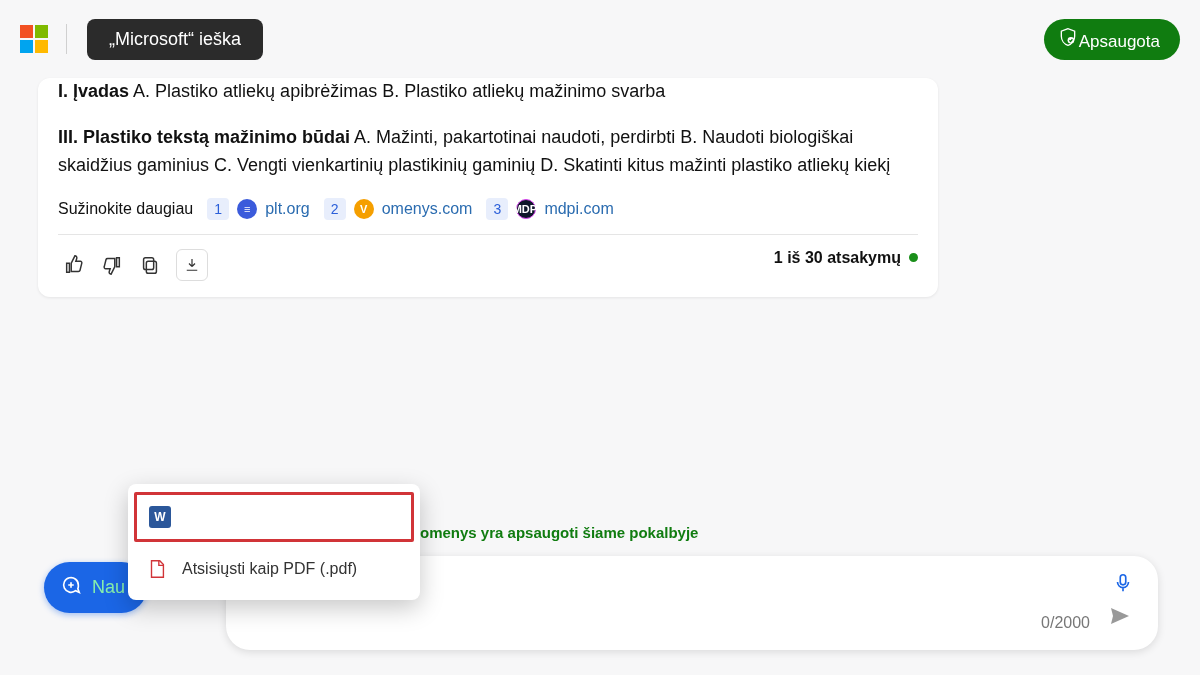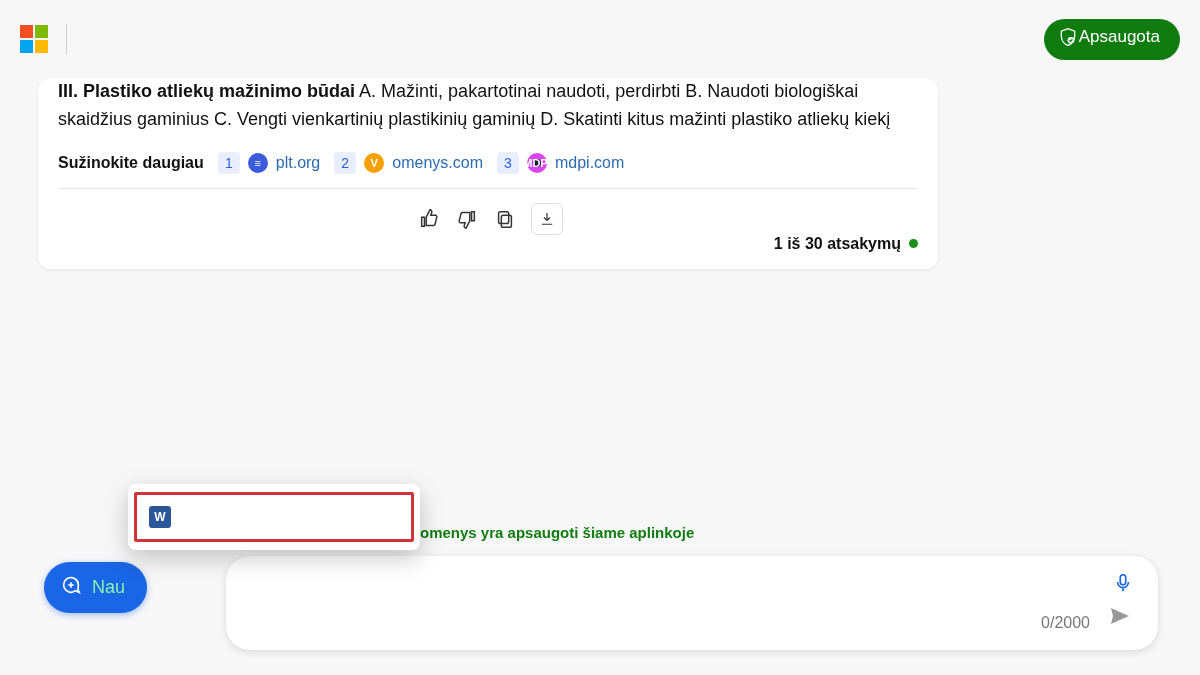--- a/index.html
+++ b/index.html
@@ -41,21 +41,21 @@
     padding: 10px 22px;
     font-size: 18px;
   }
   .protected-btn {
     margin-left: auto;
     background: #107c10;
     color: #fff;
     border-radius: 22px;
     padding: 8px 20px 8px 14px;
     display: flex;
-    align-items: flex-start;
+    align-items: flex-end;
     gap: 1px;
     font-size: 17px;
   }
   .shield-icon svg { width: 20px; height: 20px; }
   .card {
     position: absolute;
     left: 38px;
     top: 78px;
     width: 900px;
     background: #fff;
@@ -78,46 +78,45 @@
   }
   .content b { font-weight: 700; }
   .learn-row {
     display: flex;
     align-items: center;
     gap: 14px;
     font-size: 16px;
     padding-bottom: 14px;
     border-bottom: 1px solid #e5e5e5;
   }
-  .learn-row .label { font-weight: 700; }
+  .learn-row .label { font-weight: 400; }
   .ref {
     display: flex; align-items: center; gap: 8px;
     color: #2b6cb0;
   }
   .ref .num {
     background: #e8eefc;
     color: #2b5fd9;
     border-radius: 4px;
     width: 22px; height: 22px;
     display: flex; align-items: center; justify-content: center;
     font-size: 14px;
   }
   .ref .favicon {
     width: 20px; height: 20px; border-radius: 50%;
     display: flex; align-items: center; justify-content: center;
     font-size: 11px; font-weight: 700; color: #fff;
   }
   .fav1 { background: #3b5bdb; }
   .fav2 { background: #f59f00; }
-  .fav3 { background: #0f172a; color:#333; font-size:7px; border:6px solid #d946ef; }
+  .fav3 { background: #0f172a; color:#333; font-size:7px; border:1px solid #d946ef; }
   .action-row {
     display: flex;
-    align-items: center;
+    align-items: flex-start;
     padding: 14px 0 16px 0;
-    flex-direction: column;
   }
   .action-group {
     display: flex;
     align-items: center;
     gap: 6px;
   }
   .icon-btn {
     width: 32px; height: 32px;
     display: flex; align-items: center; justify-content: center;
     border-radius: 6px;
@@ -227,35 +226,37 @@
 <body>
 
 <div class="topbar">
   <div class="ms-logo">
     <div></div>
       <div></div>
       <div></div>
       <div></div>
   </div>
   <div class="vsep"></div>
+  <div class="search-pill">„Microsoft“ ieška</div>
   <div class="protected-btn">
     <span class="shield-icon">
       <svg viewBox="0 0 24 24">
           <path d="M12 2 4 5v6c0 5 3.4 9.5 8 11 4.6-1.5 8-6 8-11V5l-8-3Z" fill="none" stroke="#fff" stroke-width="1.6"></path>
           <circle cx="15.5" cy="16" r="4" fill="#fff"></circle>
           <path d="M13.7 16l1.3 1.3 2.3-2.6" stroke="#107c10" stroke-width="1.6" fill="none"></path>
         </svg>
     </span>
     <span>Apsaugota</span>
   </div>
 </div>
 
 <div class="card">
   <div class="content">
-    <p><b>III. Plastiko atliekų mažinimo būdai</b><span> A. Mažinti, pakartotinai naudoti, perdirbti B. Naudoti biologiškai skaidžius gaminius C. Vengti vienkartinių plastikinių gaminių D. Skatinti kitus mažinti plastiko atliekų kiekį</span></p>
+    <p><b>I. Įvadas</b><span> A. Plastiko atliekų apibrėžimas B. Plastiko atliekų mažinimo svarba</span></p>
+    <p><b>III. Plastiko tekstą mažinimo būdai</b><span> A. Mažinti, pakartotinai naudoti, perdirbti B. Naudoti biologiškai skaidžius gaminius C. Vengti vienkartinių plastikinių gaminių D. Skatinti kitus mažinti plastiko atliekų kiekį</span></p>
   </div>
   <div class="learn-row">
     <span class="label">Sužinokite daugiau</span>
     <span class="ref">
       <span class="num">1</span>
       <span class="favicon fav1">≡</span>
       <span>plt.org</span>
     </span>
     <span class="ref">
       <span class="num">2</span>
@@ -298,23 +299,32 @@
     </div>
   </div>
 </div>
 
 <div class="menu">
   <div class="menu-item highlight">
     <span class="menu-icon">
         <span class="word-icon">W</span>
       </span>
   </div>
-</div>
-
-<div class="protected-text">omenys yra apsaugoti šiame aplinkoje</div>
+  <div class="menu-item">
+    <span class="menu-icon pdf-icon">
+      <svg viewBox="0 0 24 24">
+          <path d="M6 3h9l4 4v14H6Z" fill="none" stroke="#d13438" stroke-width="1.5"></path>
+          <path d="M14 3v5h5" fill="none" stroke="#d13438" stroke-width="1.5"></path>
+        </svg>
+    </span>
+    <span>Atsisiųsti kaip PDF (.pdf)</span>
+  </div>
+</div>
+
+<div class="protected-text">omenys yra apsaugoti šiame pokalbyje</div>
 
 <div class="new-topic">
   <span>
     <svg viewBox="0 0 24 24" fill="none" stroke="#fff" stroke-width="1.8">
         <path d="M20 12a8 8 0 1 0-3 6.2L21 20l-1.5-4A7.9 7.9 0 0 0 20 12Z"></path>
         <path d="M12 9v6M9 12h6"></path>
       </svg>
   </span>
   <span>Nau</span>
 </div>

